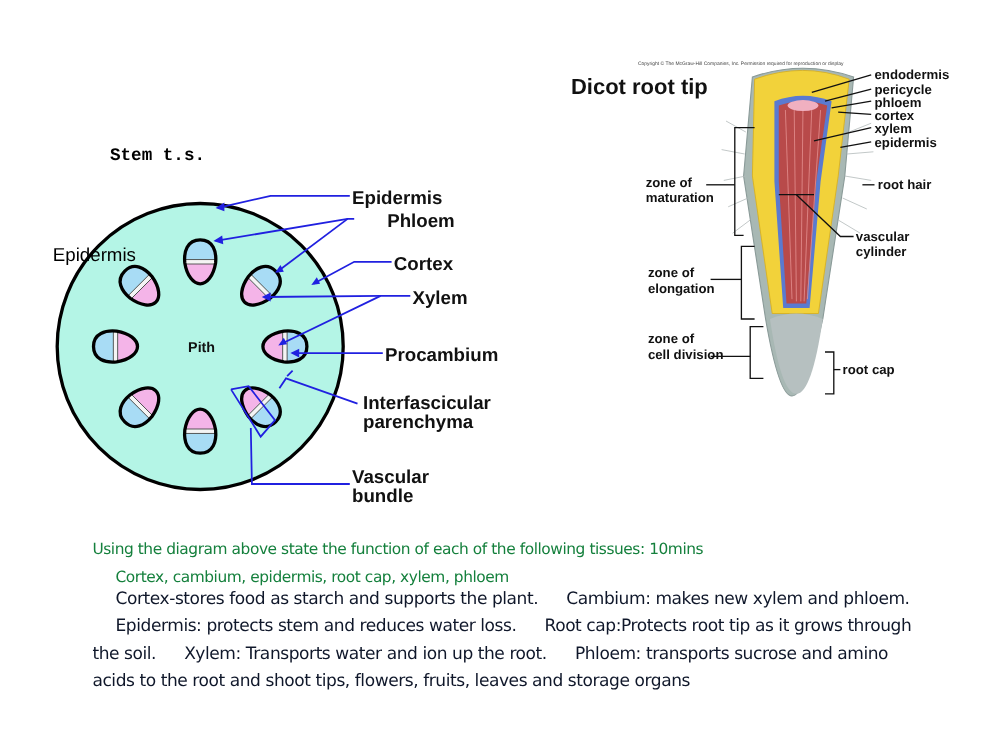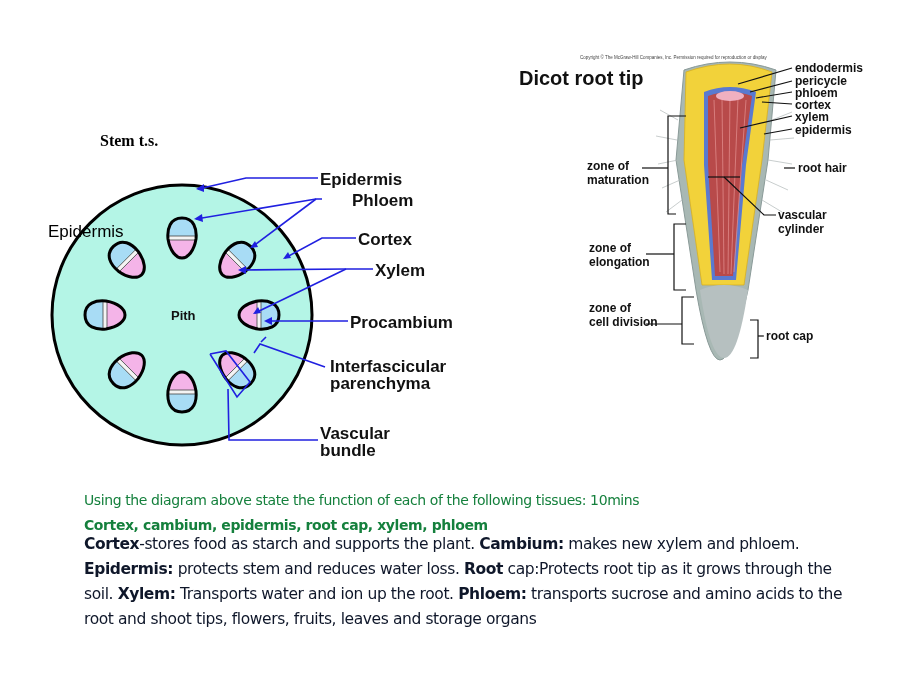--- a/index.html
+++ b/index.html
@@ -1,26 +1,26 @@
 <!DOCTYPE html>
 <html><head>
 <meta charset="utf-8">
 <style>
   html, body { margin: 0; padding: 0; background: #ffffff; }
   body { width: 910px; height: 683px; position: relative; overflow: hidden; font-family: "Liberation Sans", sans-serif; }
   .abs { position: absolute; }
-  .stem-title { left: 100px; top: 132px; font-family: Liberation Serif, serif; font-weight: bold; font-size: 16px; color: #000; }
+  .stem-title { left: 100px; top: 132px; font-family: Liberation Mono, monospace; font-weight: bold; font-size: 16px; color: #000; }
   .epi-overlay { left: 48px; top: 222px; font-size: 17px; color: #000; font-family: "Liberation Sans", sans-serif; }
   .lbl { font-family: "Liberation Sans", sans-serif; font-weight: bold; font-size: 17px; fill: #111; }
   .rlbl { font-family: "Liberation Sans", sans-serif; font-weight: bold; font-size: 12px; fill: #111; }
   .rtitle { font-family: "Liberation Sans", sans-serif; font-weight: bold; font-size: 20px; fill: #111; }
   .copyright { font-family: "Liberation Sans", sans-serif; font-size: 4.5px; fill: #444; }
   .question { left: 84px; top: 488px; width: 800px; font-family: "DejaVu Sans", sans-serif; font-size: 14px; line-height: 25px; color: #15803d; letter-spacing: -0.4px; }
   .answer { left: 84px; top: 532px; width: 760px; font-family: "DejaVu Sans", sans-serif; font-size: 15.5px; line-height: 25px; color: #0f172a; letter-spacing: -0.4px; }
-  .answer b, .question b { font-weight: bold; }
+  .answer b, .question b { font-weight: normal; margin-left: 21px; }
 </style>
 </head>
 <body>
 
 <div class="abs stem-title">Stem t.s.</div>
 
 <svg class="abs" style="left:0;top:0" width="500" height="470">
 
   <circle cx="182" cy="315" r="130" fill="#b4f5e6" stroke="#000" stroke-width="3"></circle>
 

